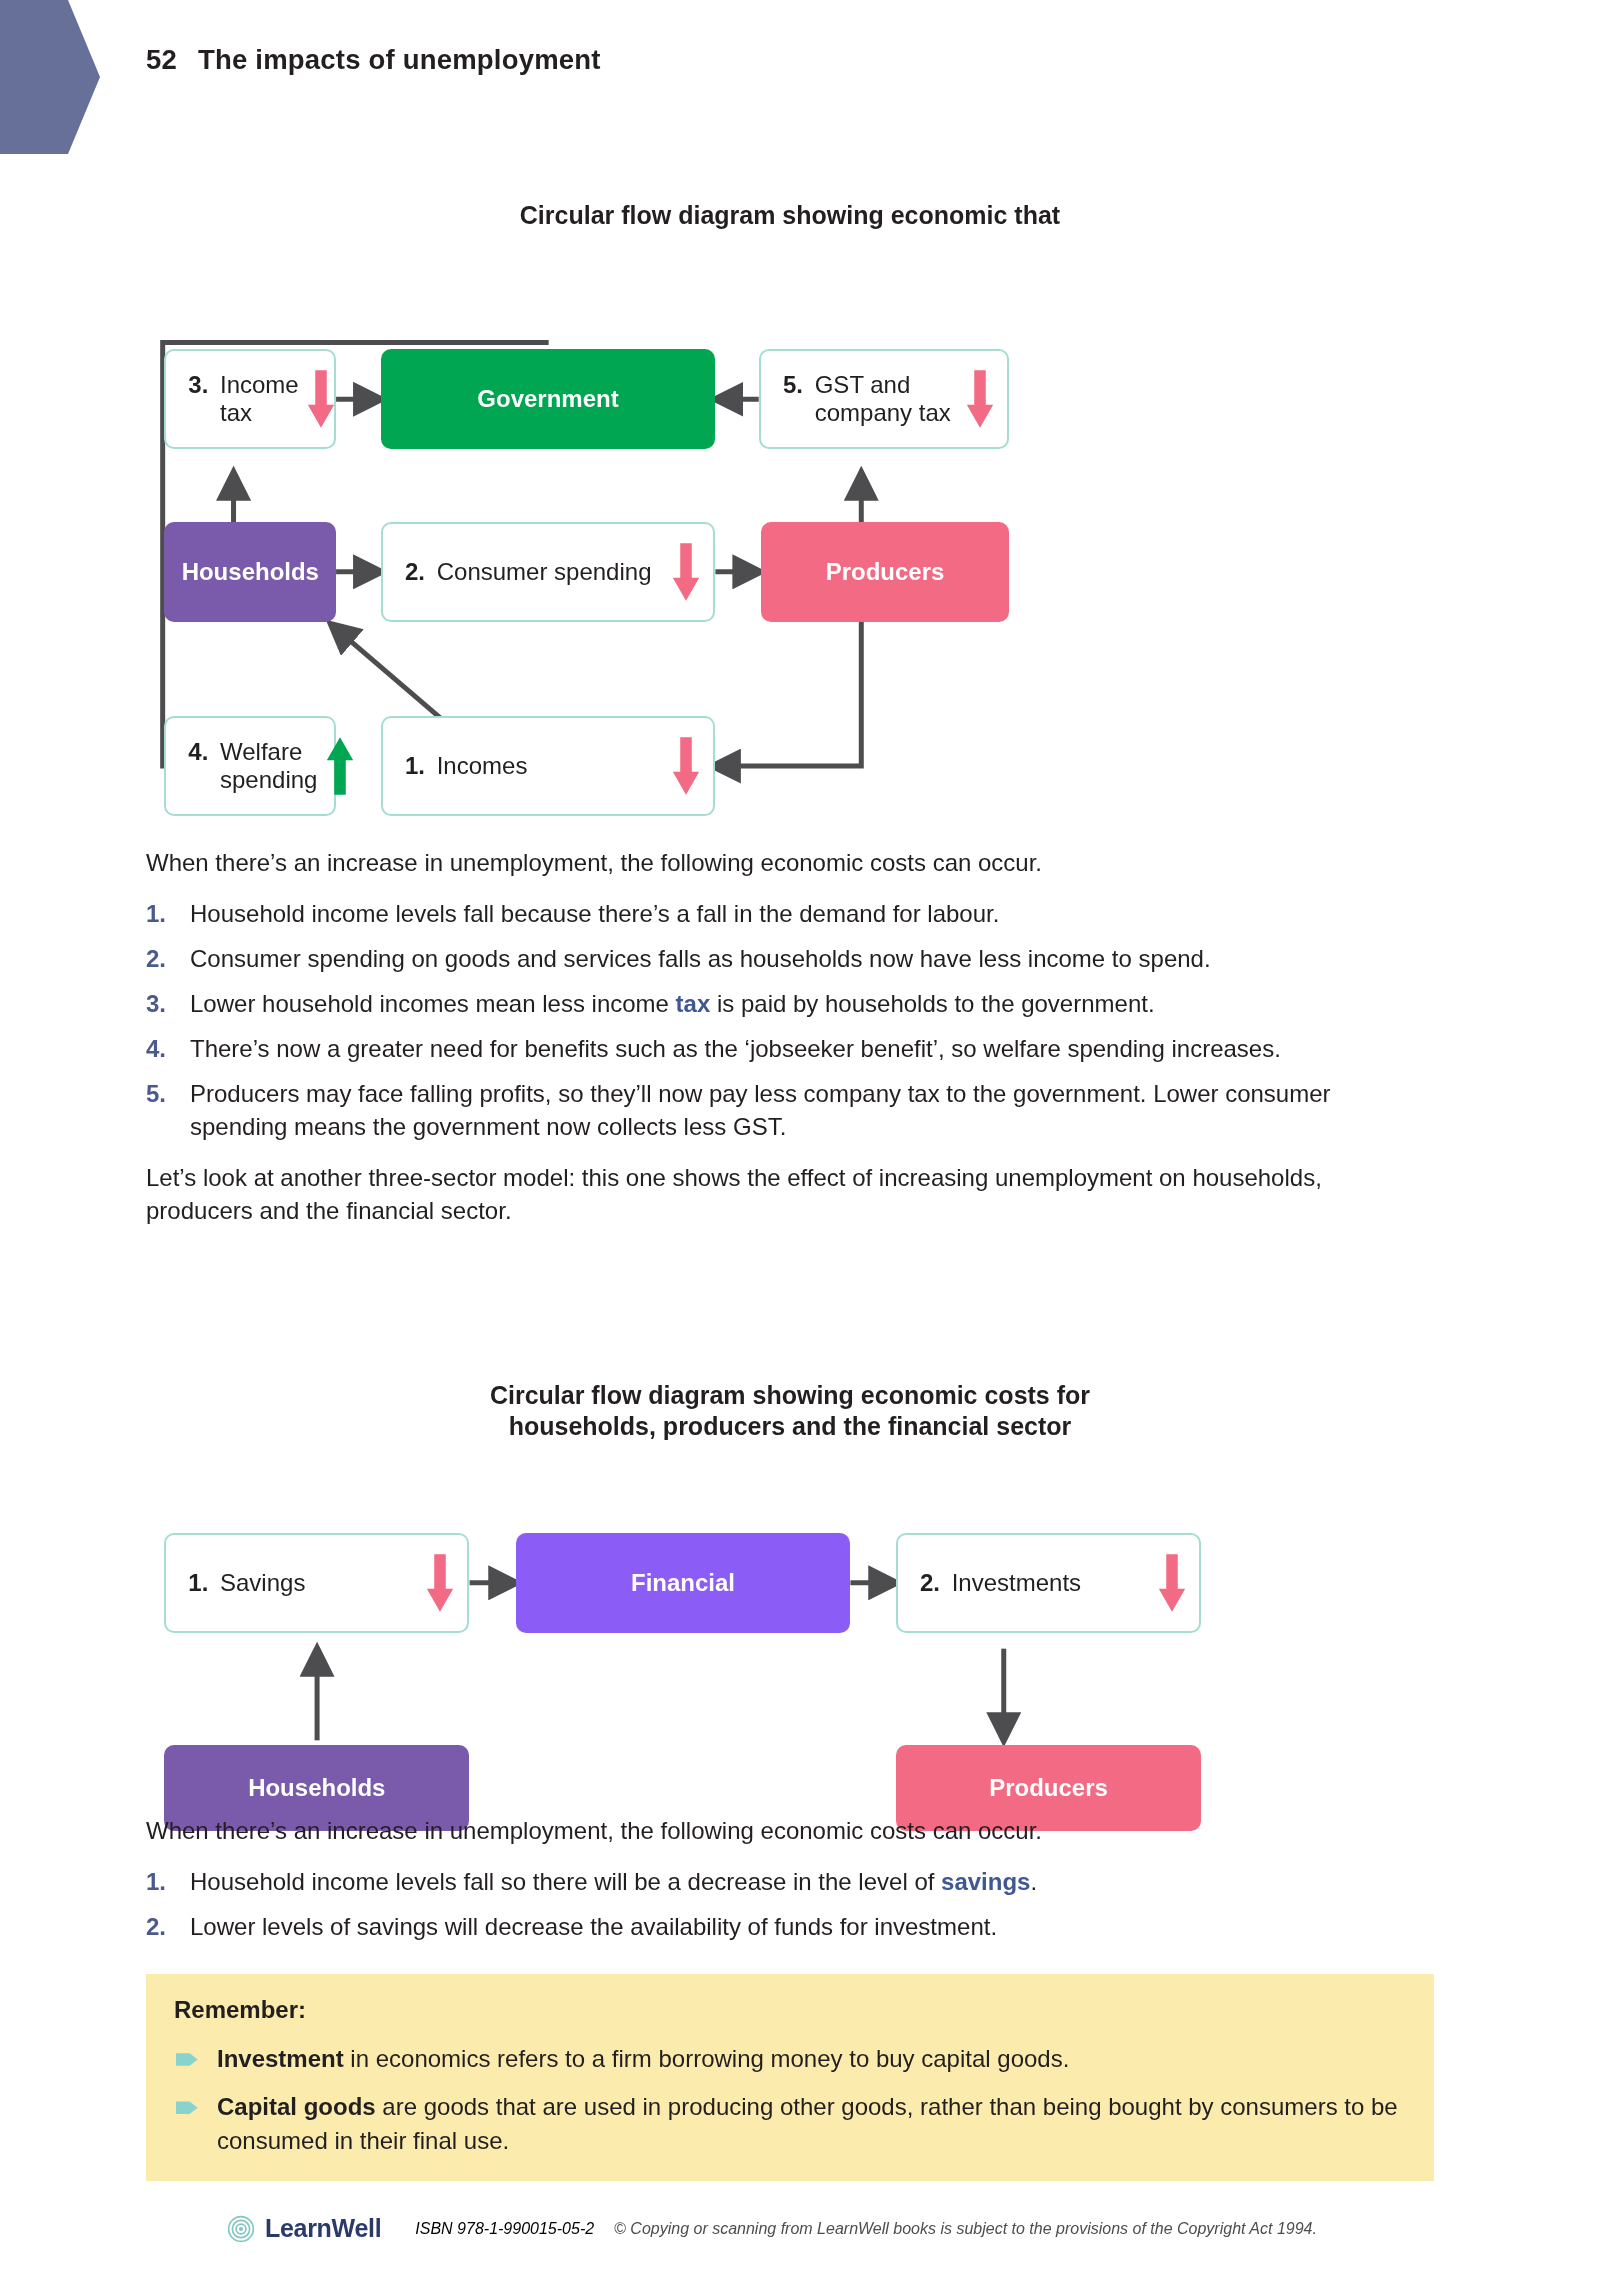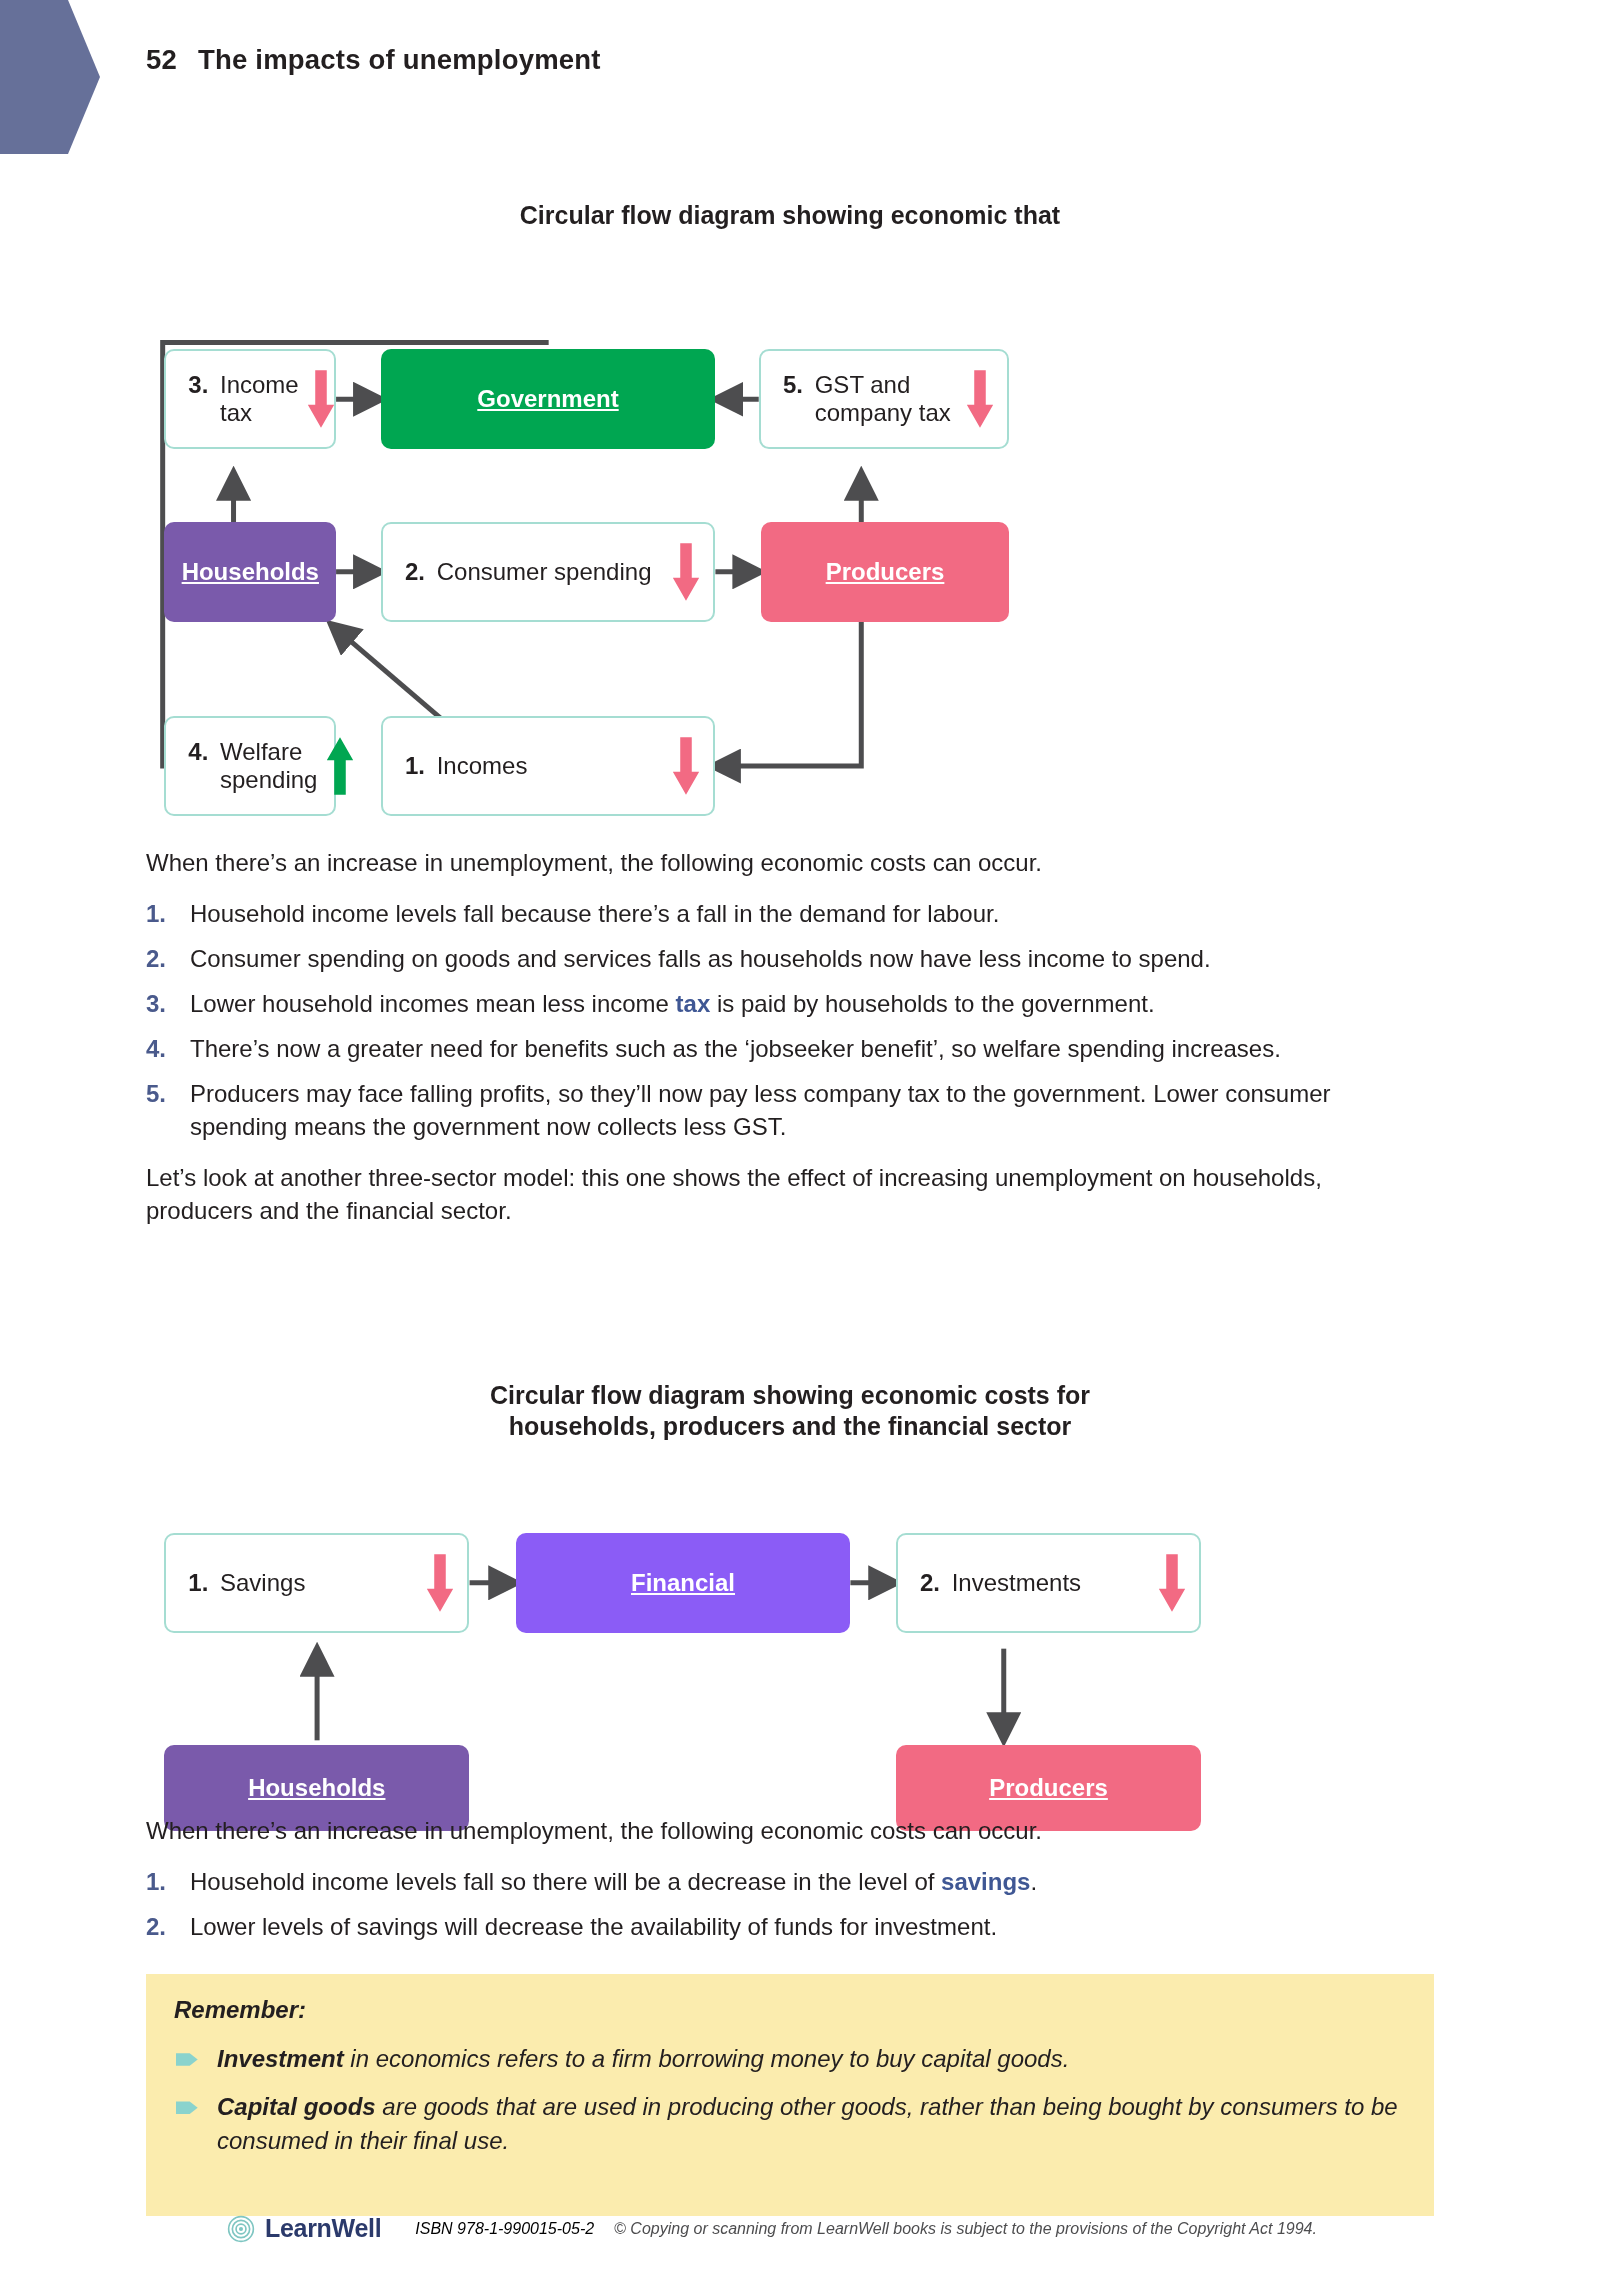--- a/index.html
+++ b/index.html
@@ -75,21 +75,20 @@
     box-sizing: border-box;
     border-radius: 10px;
     display: flex;
     align-items: center;
   }
   .node.sector {
     justify-content: center;
     color: #ffffff;
     font-weight: bold;
     font-size: 24px;
-    text-decoration: underline;
   }
   .node.flow {
     background: #ffffff;
     border: 2.5px solid #a5ddd2;
     padding: 0 13.3px 0 22px;
     justify-content: space-between;
     gap: 8.3px;
   }
   .flow-label {
     display: flex;
@@ -437,21 +436,21 @@
       <span class="marker">1.</span>
       <span>Household income levels fall so there will be a decrease in the level of </span><span class="kw">savings</span><span>.</span>
     </li>
     <li>
       <span class="marker">2.</span>
       <span>Lower levels of savings will decrease the availability of funds for investment.</span>
     </li>
   </ol>
 </div>
 
-<div class="remember" style="position:absolute; left:146px; top:1974px; width:1288px; height:242px;font-style:italic;">
+<div class="remember" style="position:absolute; left:146px; top:1974px; width:1288px; height:207px;">
   <div class="remember-title">Remember:</div>
   <ul class="bullets">
     <li>
       <span class="bullet"></span>
       <span class="bold">Investment</span><span> in economics refers to a firm borrowing money to buy capital goods.</span>
     </li>
     <li>
       <span class="bullet"></span>
       <span class="bold">Capital goods</span><span> are goods that are used in producing other goods, rather than being bought by consumers to be consumed in their final use.</span>
     </li>

